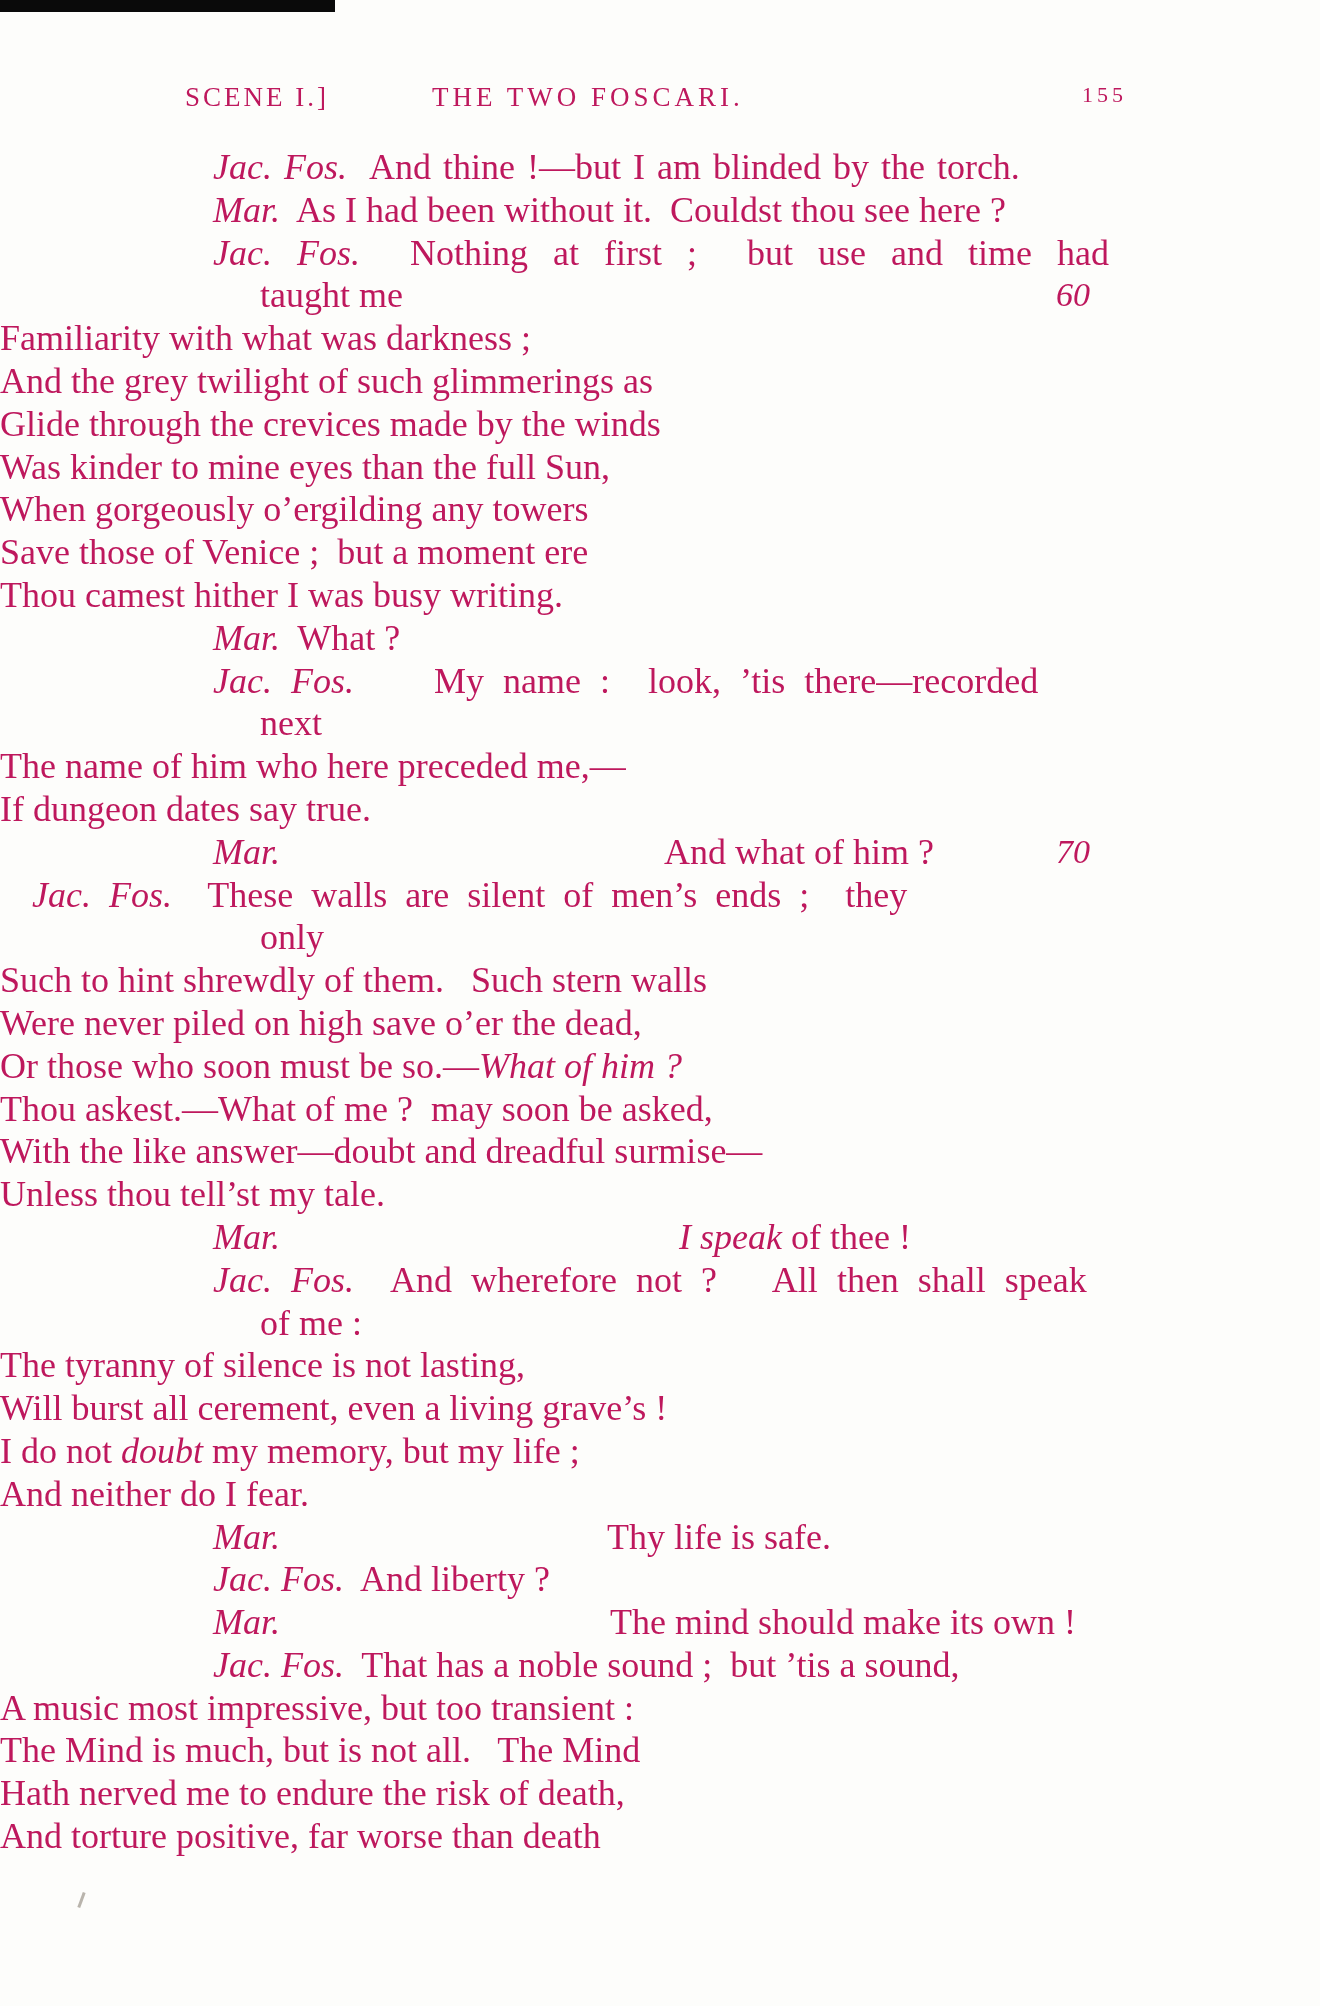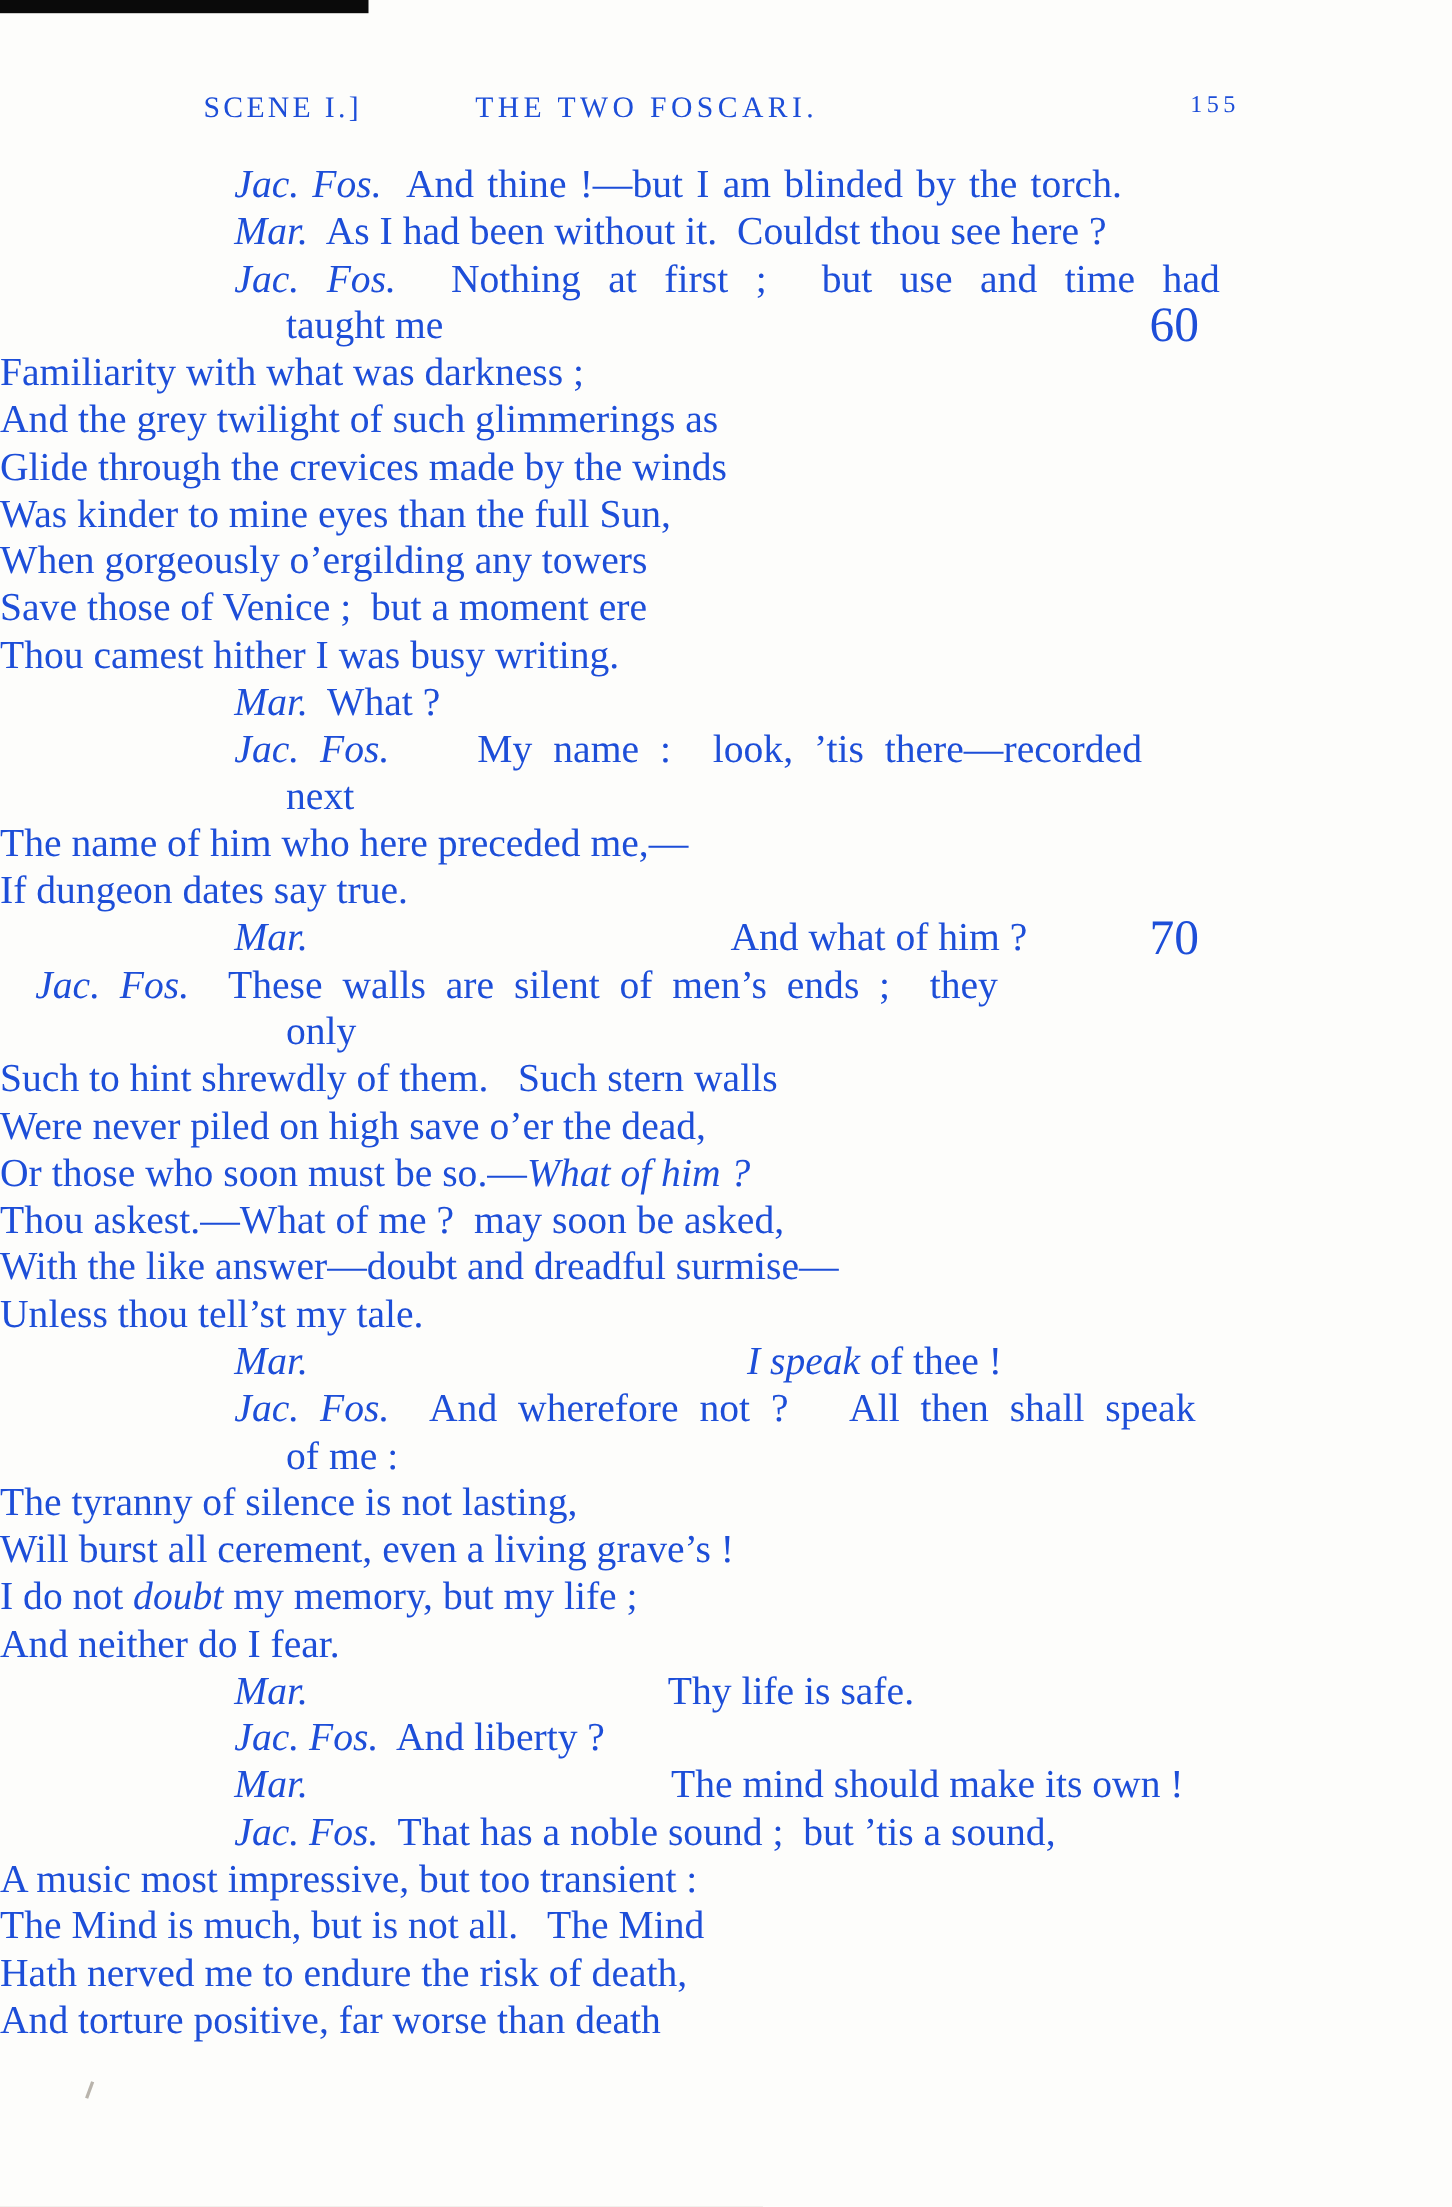--- a/index.html
+++ b/index.html
@@ -1,21 +1,21 @@
 <!DOCTYPE html>
 <html><head>
 <meta charset="utf-8">
 <style>
   html,body{margin:0;padding:0;background:#e8e6e1;}
   .page{
     position:relative;
     width:1320px;height:2006px;
     margin:0 auto;
     background:#fdfdfb;
-    color:#1d4ed8;
+    color:#be185d;
     font-family:"Liberation Serif","DejaVu Serif",serif;
     overflow:hidden;
   }
   .scan-bar{position:absolute;top:0;left:0;width:335px;height:12px;background:#0a0a0a;}
   .speck{position:absolute;left:80px;top:1892px;width:3px;height:16px;background:#b9b4ac;transform:rotate(20deg);}
   .header{position:absolute;top:82px;left:0;right:0;height:34px;font-size:27px;}
   .h-left{position:absolute;left:185px;letter-spacing:3px;}
   .h-center{position:absolute;left:432px;letter-spacing:4px;}
   .h-page{position:absolute;left:1082px;letter-spacing:4px;font-size:22px;}
   #text-block{position:absolute;top:146px;left:0;width:100%;}
@@ -23,21 +23,21 @@
     position:relative;
     height:42.8px;line-height:42.8px;
     font-size:36px;
     white-space:pre;
   }
   .ind0{}
   .ind1{padding-left:213px;}
   .ind2{padding-left:260px;}
   .it{font-style:italic;}
   .gap{display:inline-block;height:1px;}
-  .lineno{position:absolute;right:230px;top:0;font-size:45px;}
+  .lineno{position:absolute;right:230px;top:0;font-size:34px;font-style:italic;}
 </style>
 </head>
 <body>
 
 <div class="page">
   <div class="scan-bar"></div>
 
   <div class="header">
     <span class="h-left">SCENE I.]</span>
     <span class="h-center">THE TWO FOSCARI.</span>

